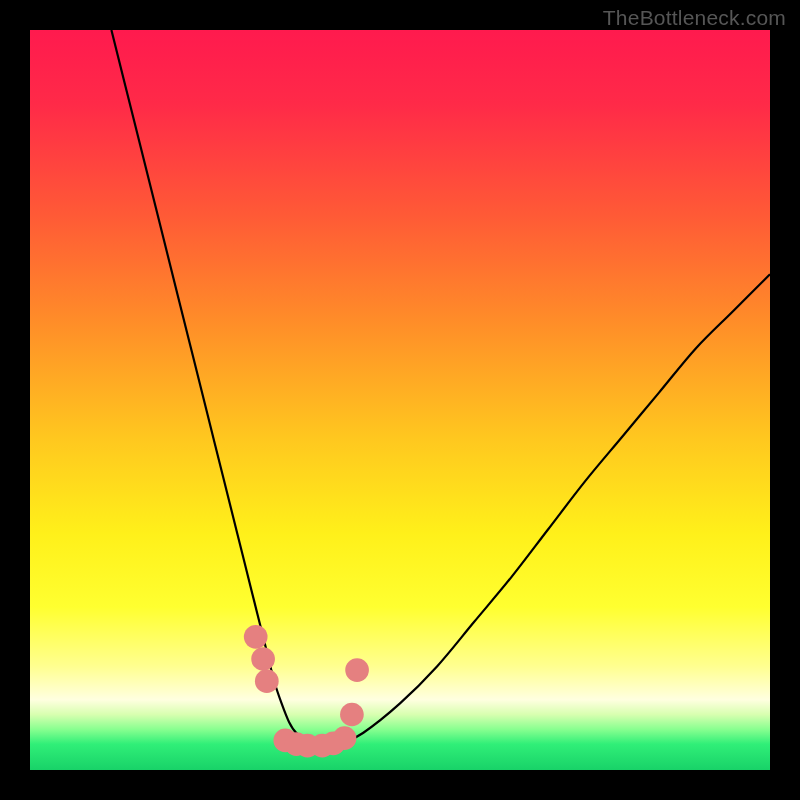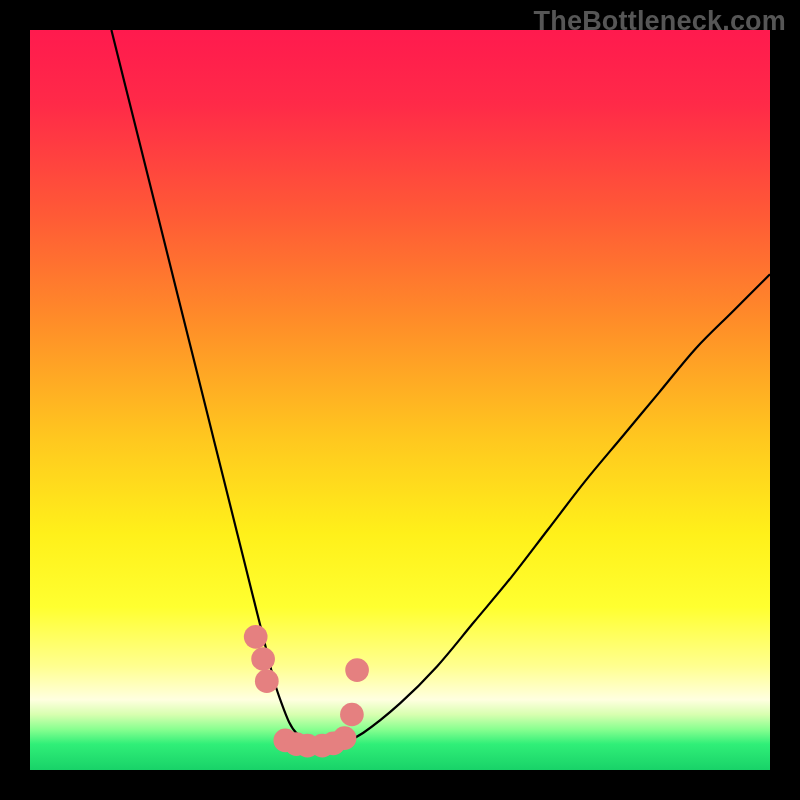--- a/index.html
+++ b/index.html
@@ -39,22 +39,22 @@
     left: 0;
     top: 0;
     width: 100%;
     height: 100%;
   }
   .watermark {
     position: absolute;
     top: 6px;
     right: 14px;
     color: #565656;
-    font-size: 27px;
-    font-weight: 700;
+    font-size: 21px;
+    font-weight: 400;
     letter-spacing: 0.2px;
   }
 </style>
 </head>
 <body>
 
 <div class="frame">
 
   <div class="watermark">TheBottleneck.com</div>
 

